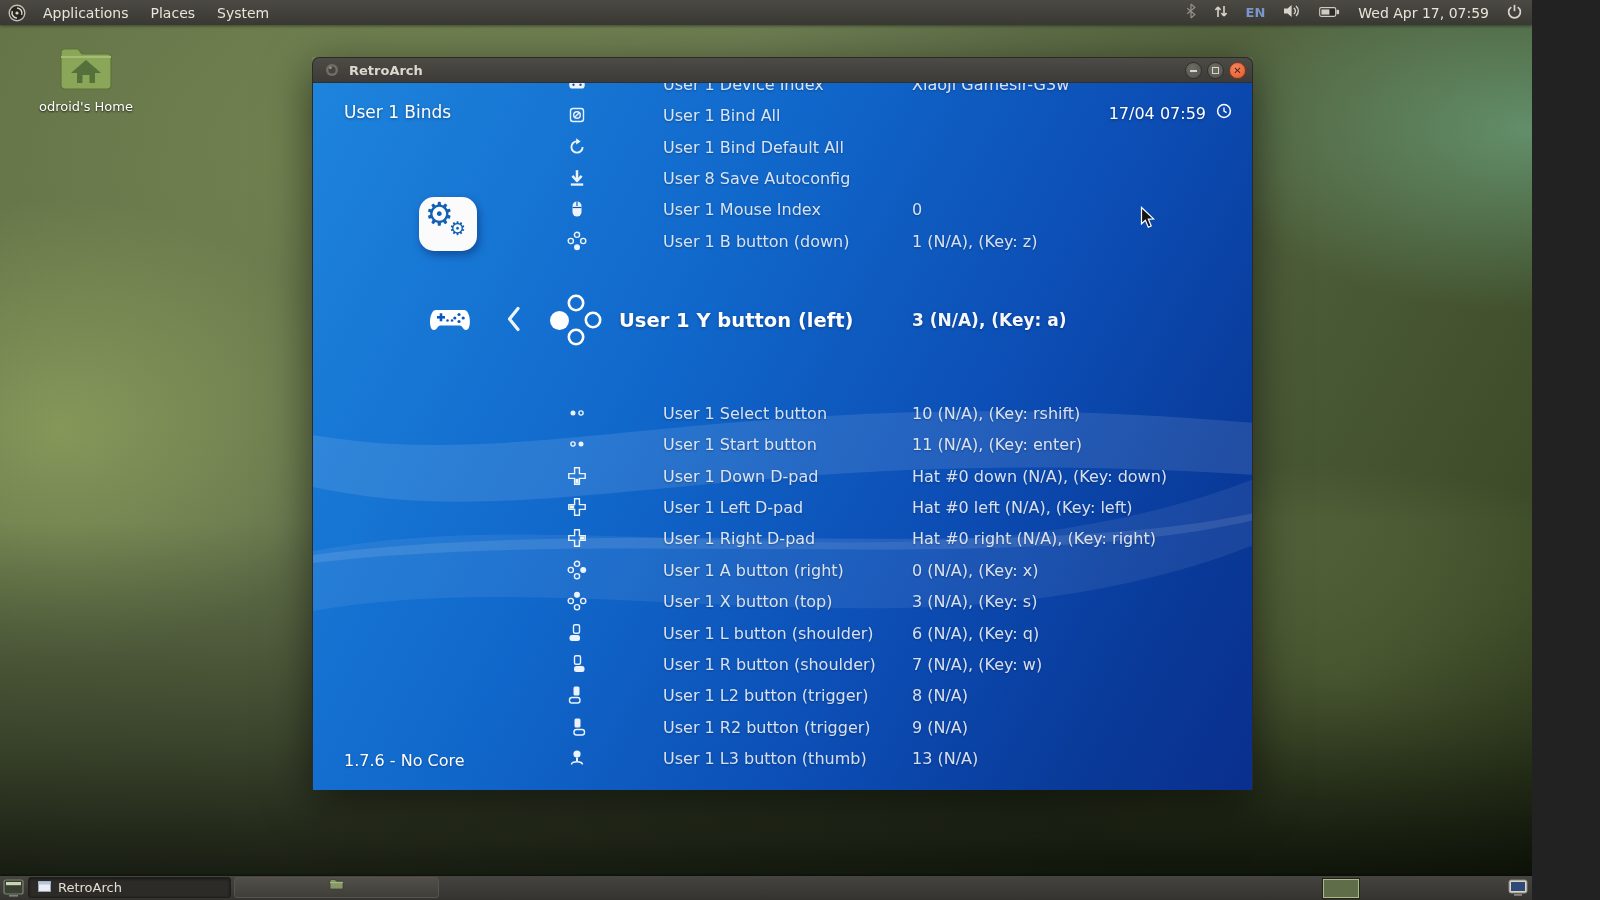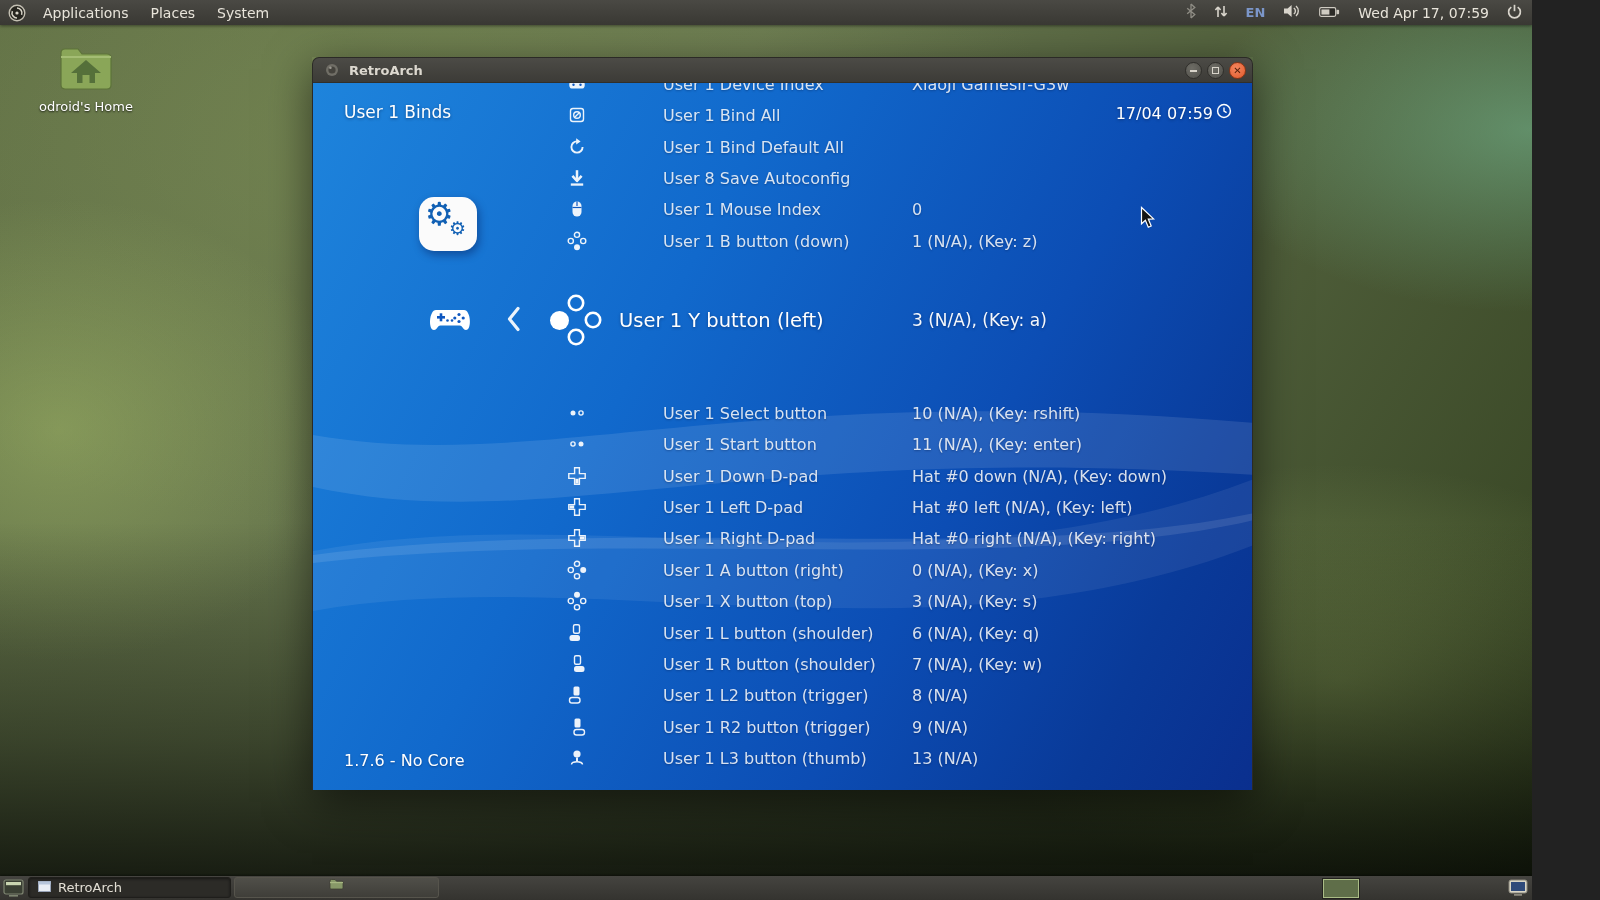--- a/index.html
+++ b/index.html
@@ -47,41 +47,41 @@
   .glyph-min{width:7px;height:2px;background:#d8d4ca;}
   .glyph-max{width:7px;height:7px;border:1.5px solid #d8d4ca;box-sizing:border-box;}
 
   .content{position:absolute;top:26px;left:0;width:941px;height:707px;overflow:hidden;
     border-left:1px solid #2b2a26;border-right:1px solid #2b2a26;box-sizing:border-box;
     background:linear-gradient(118deg,#1e84dc 0%,#1169cc 36%,#0c4db4 66%,#093a99 86%,#0a2f8e 100%);}
   .ribbons{position:absolute;left:0;top:0;pointer-events:none;}
 
   .xmb-title{position:absolute;left:31px;top:19px;font-size:17px;color:#fff;
     text-shadow:0 1px 3px rgba(0,20,60,.45);white-space:nowrap;}
-  .xmb-clock{position:absolute;right:20px;top:20px;display:flex;align-items:center;gap:3px;
+  .xmb-clock{position:absolute;right:20px;top:20px;display:flex;align-items:center;gap:10px;
     font-size:16px;color:#fff;text-shadow:0 1px 3px rgba(0,20,60,.45);}
 
   .sb-settings{position:absolute;left:106px;top:114px;width:58px;height:54px;background:#fbfbfb;
     border-radius:15px;box-shadow:2px 4px 8px rgba(0,15,70,.4);}
   .sb-settings .g1{position:absolute;left:6px;top:-2px;font-size:32px;color:#1160b4;}
   .sb-settings .g2{position:absolute;left:30px;top:20px;font-size:19px;color:#1160b4;}
   .sb-gamepad{position:absolute;left:114px;top:220px;}
   .sb-chevron{position:absolute;left:192px;top:222px;opacity:.92;}
 
   .rows-top{position:absolute;left:0;top:-15px;width:941px;}
   .rows-bottom{position:absolute;left:0;top:314px;width:941px;}
   .mi{height:31.42px;position:relative;}
   .mi-icon{position:absolute;left:254px;top:50%;transform:translateY(-50%);width:20px;height:20px;opacity:.92;}
   .mi-icon svg{display:block;}
   .mi-label{position:absolute;left:306px;top:50%;transform:translateY(-50%);font-size:16px;
     color:rgba(255,255,255,.84);white-space:nowrap;text-shadow:0 1px 2px rgba(0,20,60,.35);margin-left:44px;}
   .mi-value{position:absolute;left:599px;top:50%;transform:translateY(-50%);font-size:16px;
     color:rgba(255,255,255,.84);white-space:nowrap;text-shadow:0 1px 2px rgba(0,20,60,.35);}
 
-  .sel-row{position:absolute;left:0;top:206px;width:941px;height:62px;}
+  .sel-row{position:absolute;left:0;top:206px;width:941px;height:62px;font-weight:bold;}
   .sel-icon{position:absolute;left:235px;top:3px;width:56px;height:56px;}
   .sel-label{position:absolute;left:306px;top:50%;transform:translateY(-50%);font-size:19.5px;color:#fff;
     white-space:nowrap;text-shadow:0 1px 3px rgba(0,20,60,.4);}
   .sel-value{position:absolute;left:599px;top:50%;transform:translateY(-50%);font-size:17px;
     color:rgba(255,255,255,.96);white-space:nowrap;text-shadow:0 1px 3px rgba(0,20,60,.4);}
 
   .xmb-status{position:absolute;left:31px;top:668px;font-size:16px;color:#fff;
     text-shadow:0 1px 2px rgba(0,20,60,.4);white-space:nowrap;}
 
   .cursor{position:absolute;left:1140px;top:206px;z-index:99;}

